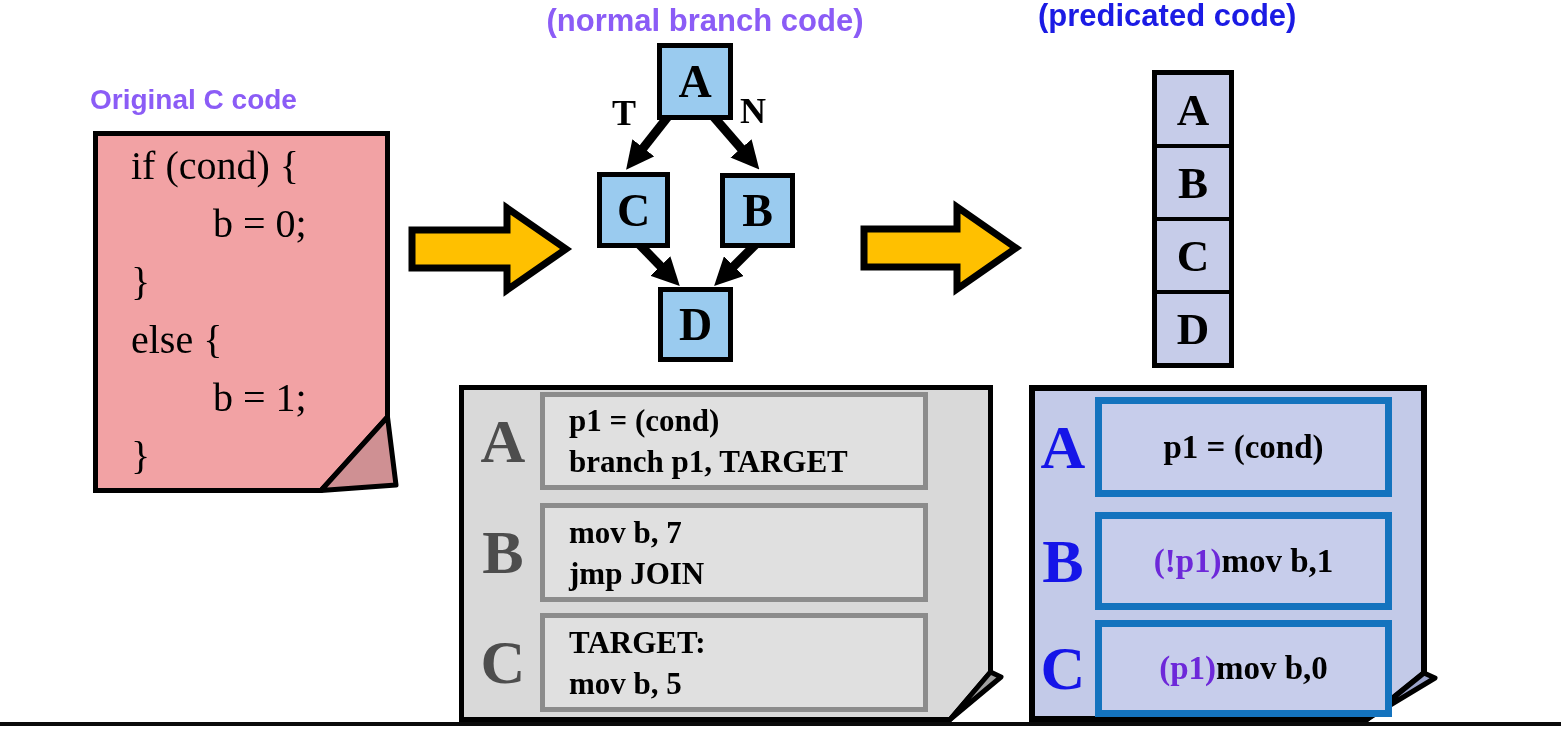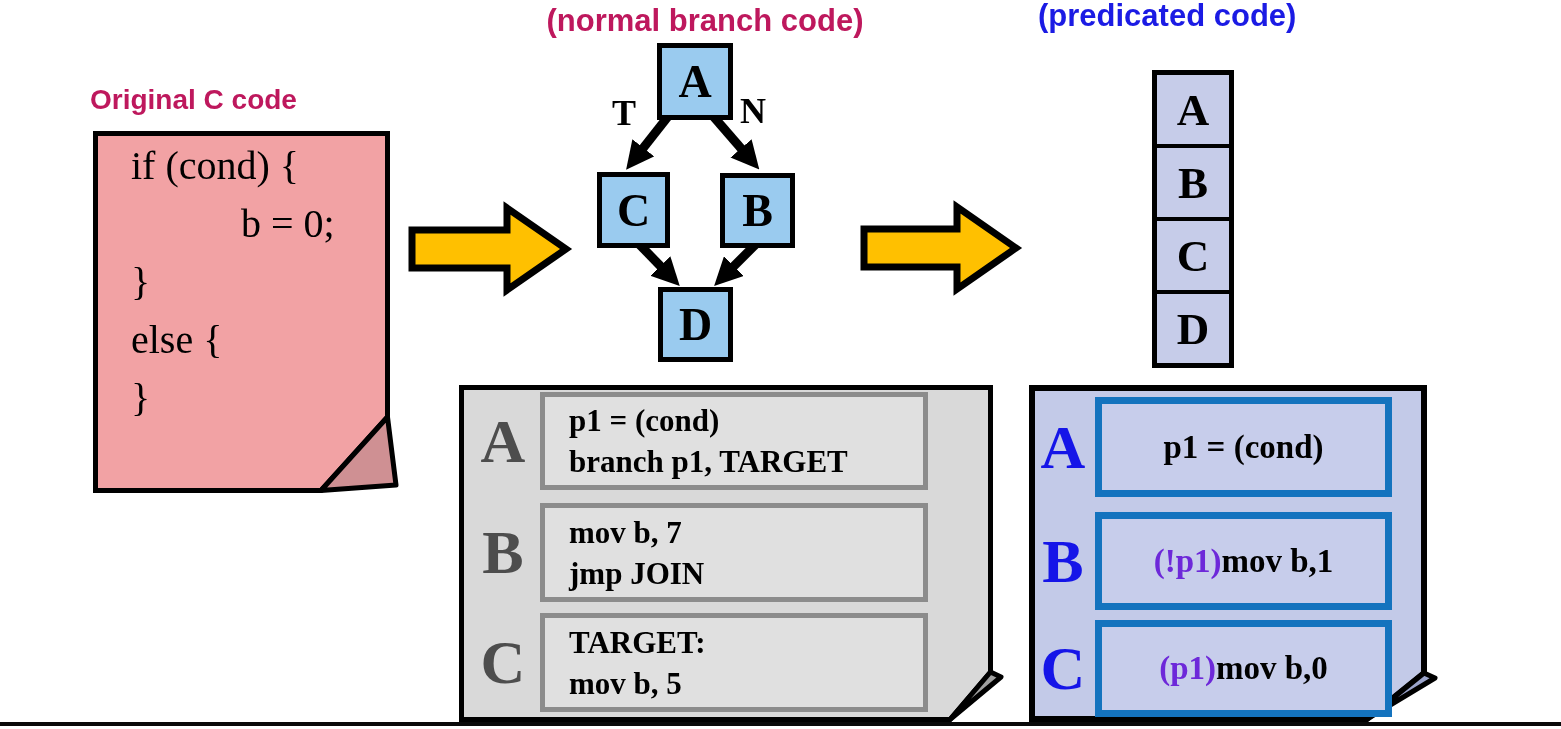--- a/index.html
+++ b/index.html
@@ -3,33 +3,33 @@
 <meta charset="utf-8">
 <style>
   html,body{margin:0;padding:0;background:#fff;}
   .canvas{
     position:relative;width:1561px;height:729px;background:#ffffff;
     overflow:hidden;font-family:"Liberation Sans", sans-serif;
   }
   .abs{position:absolute;}
 
   
-  .title{font-weight:bold;color:#be185d;white-space:nowrap;}
+  .title{font-weight:bold;color:#8b5cf6;white-space:nowrap;}
   .title-original{left:90px;top:84px;font-size:28px;text-align:right;}
   .title-branch{left:500px;top:3px;width:410px;text-align:center;font-size:31px;}
   .title-pred{left:1038px;top:-2px;font-size:31px;color:#1b1be4;}
 
   
   .note-svg{position:absolute;left:0;top:0;overflow:visible;}
 
   
   .pink-note{left:93px;top:131px;width:270px;height:362px;}
   .c-code{position:absolute;left:38px;top:6px;font-family:"Liberation Serif",serif;
           font-size:40px;line-height:58px;color:#000;white-space:nowrap;}
-  .c-line.ind{margin-left:110px;}
+  .c-line.ind{margin-left:82px;}
 
   
   .flow{left:580px;top:40px;width:240px;height:330px;}
   .fnode{position:absolute;background:#9acbef;border:5px solid #000;
          display:flex;align-items:center;justify-content:center;
          font-family:"Liberation Serif",serif;font-weight:bold;font-size:46px;color:#000;}
   .fnode-a{left:77px;top:3px;width:66px;height:67px;}
   .fnode-c{left:17px;top:132px;width:63px;height:66px;}
   .fnode-b{left:140px;top:133px;width:65px;height:65px;}
   .fnode-d{left:78px;top:247px;width:65px;height:65px;}
@@ -86,20 +86,21 @@
   <div class="abs pink-note">
     <svg class="note-svg" width="297" height="362" viewBox="0 0 297 362">
       <path d="M2.5,2.5 H294.5 V286 L228,359.5 H2.5 Z" fill="#f2a2a4" stroke="#000" stroke-width="5" stroke-linejoin="miter"></path>
       <polygon points="294.5,286 303,354 228,359.5" fill="#cf9093" stroke="#000" stroke-width="5" stroke-linejoin="round"></polygon>
     </svg>
     <div class="c-code">
       <div class="c-line">if (cond) {</div>
       <div class="c-line ind">b = 0;</div>
       <div class="c-line">}</div>
       <div class="c-line">else {</div>
+      <div class="c-line ind">b = 1;</div>
       <div class="c-line">}</div>
     </div>
   </div>
 
   <svg class="yarrow" style="left:408px;top:203px;" width="164" height="92" viewBox="0 0 164 92">
     <polygon points="4,27 99,27 99,5 158,46 99,87 99,65 4,65" fill="#ffc000" stroke="#000" stroke-width="7" stroke-linejoin="miter"></polygon>
   </svg>
   <svg class="yarrow" style="left:860px;top:202px;" width="162" height="92" viewBox="0 0 162 92">
     <polygon points="4,27 97,27 97,5 156,46 97,87 97,65 4,65" fill="#ffc000" stroke="#000" stroke-width="7" stroke-linejoin="miter"></polygon>
   </svg>

